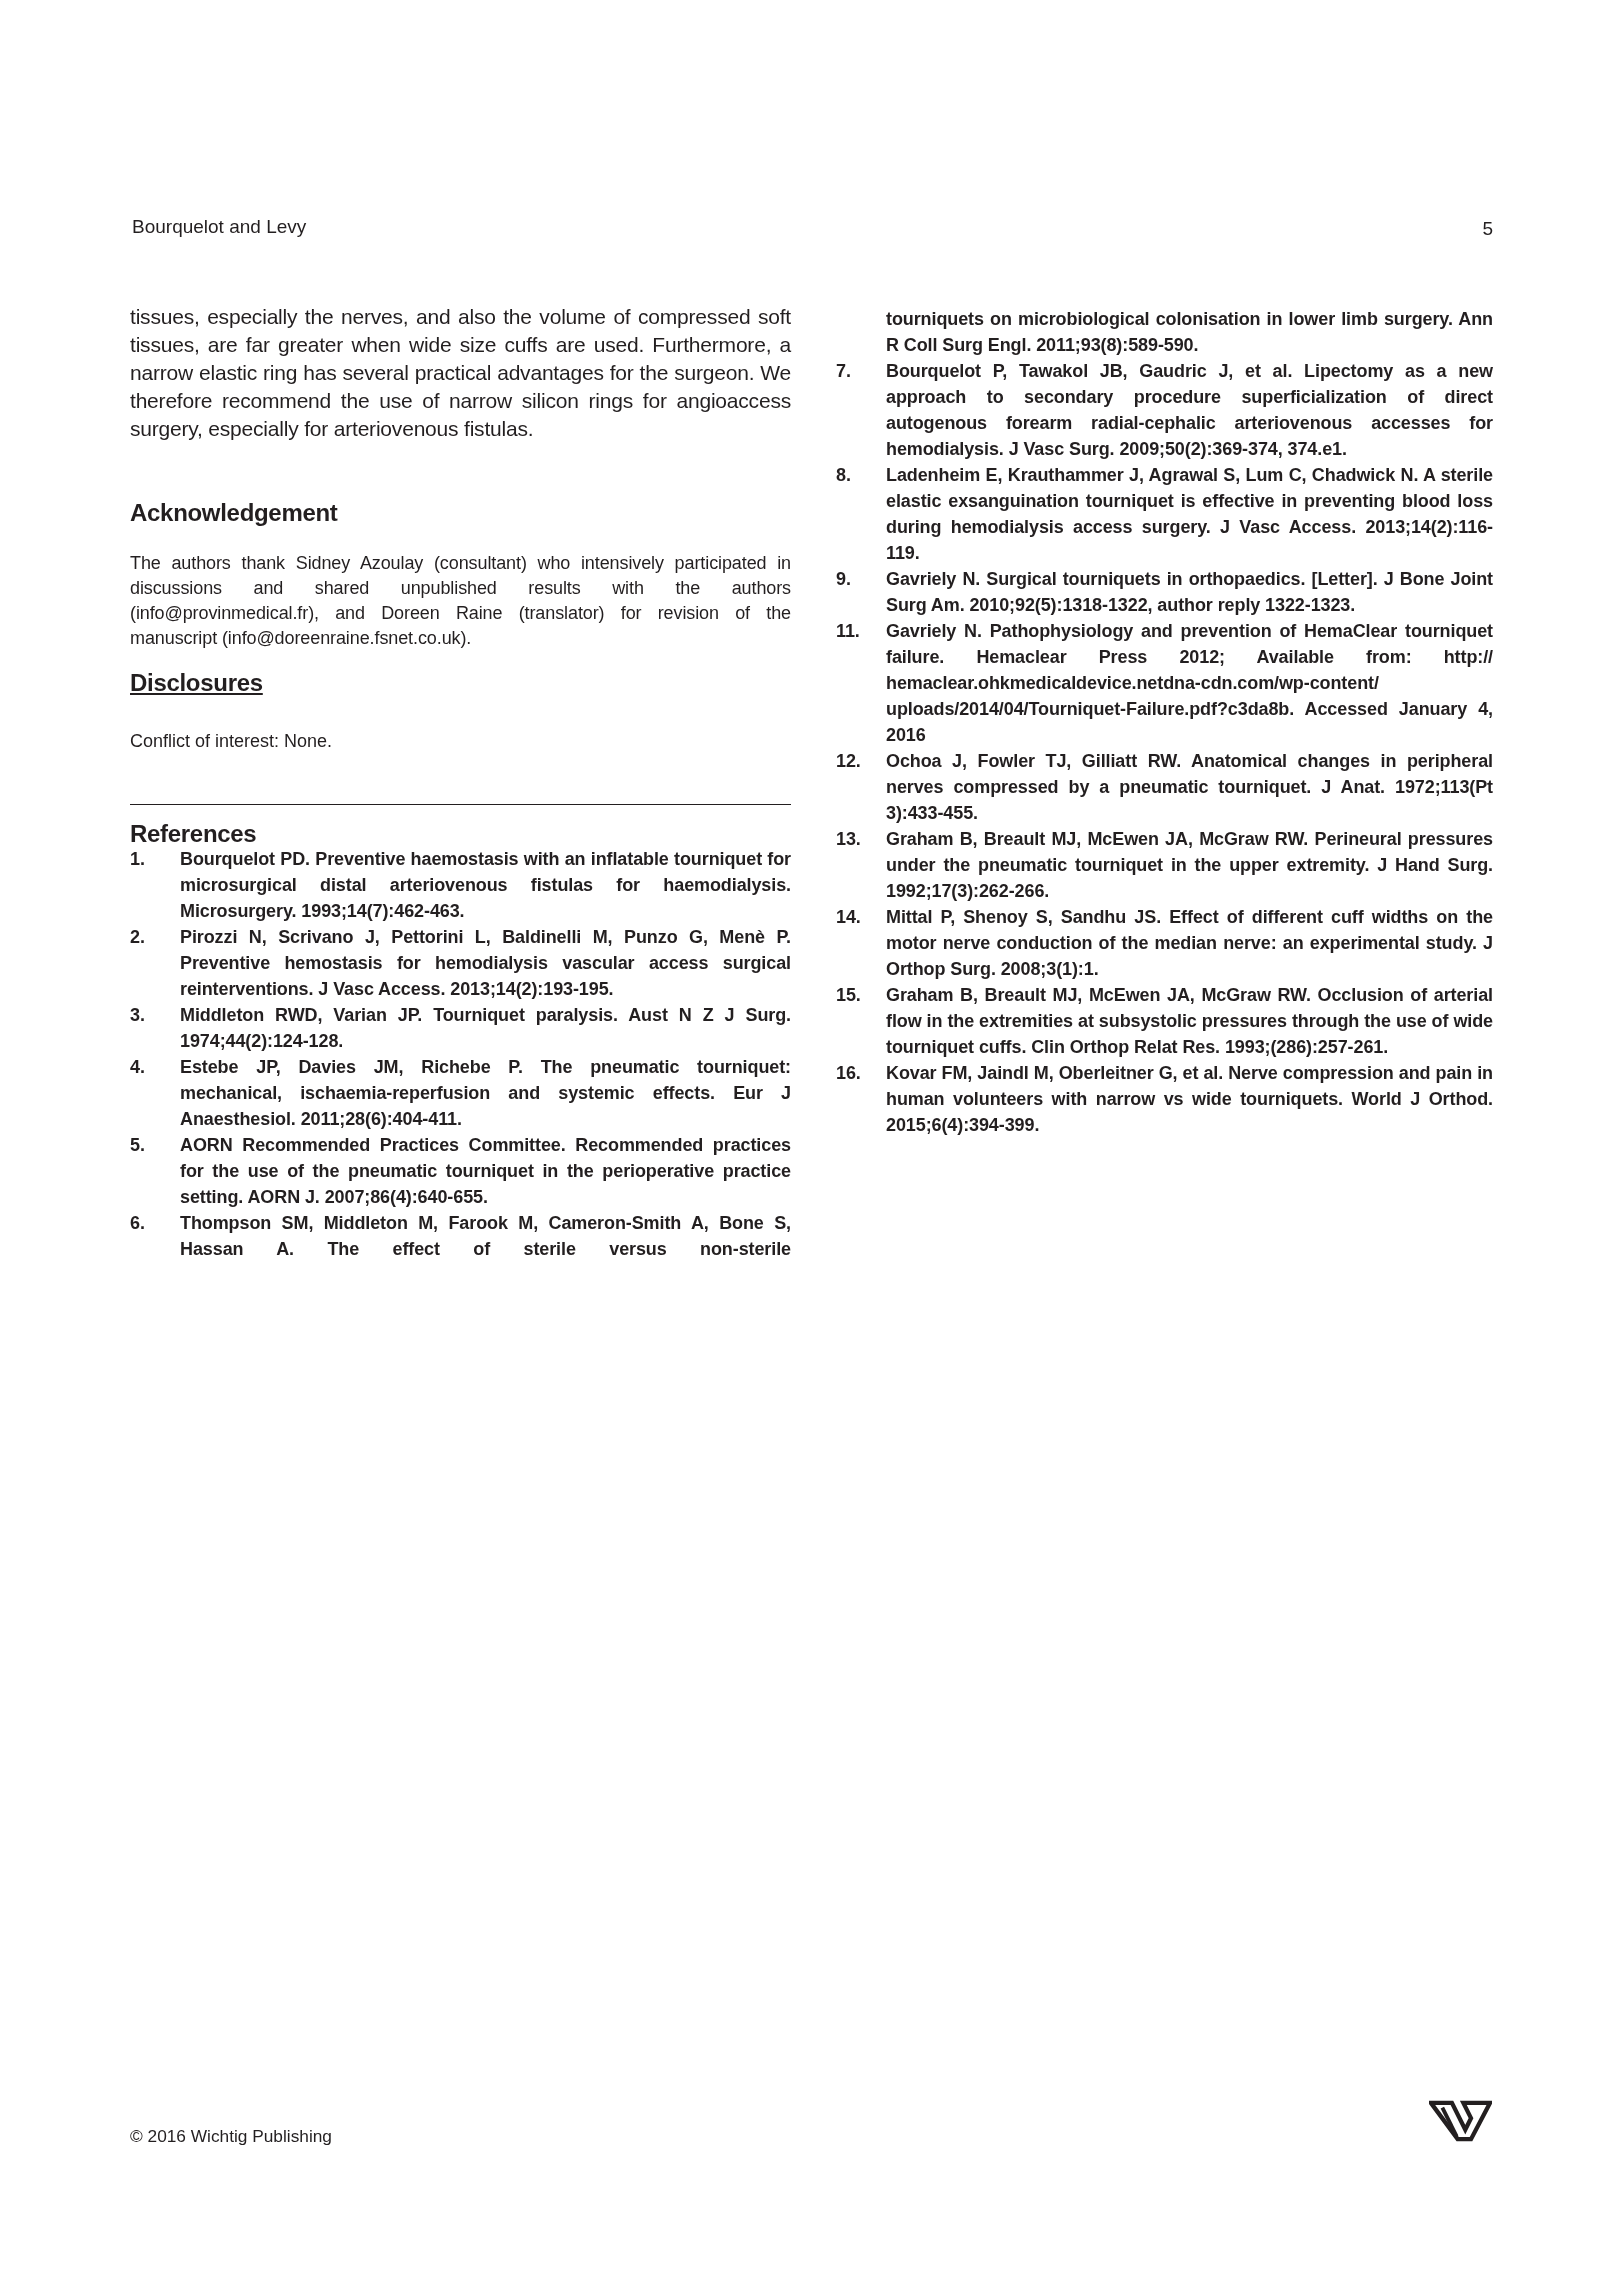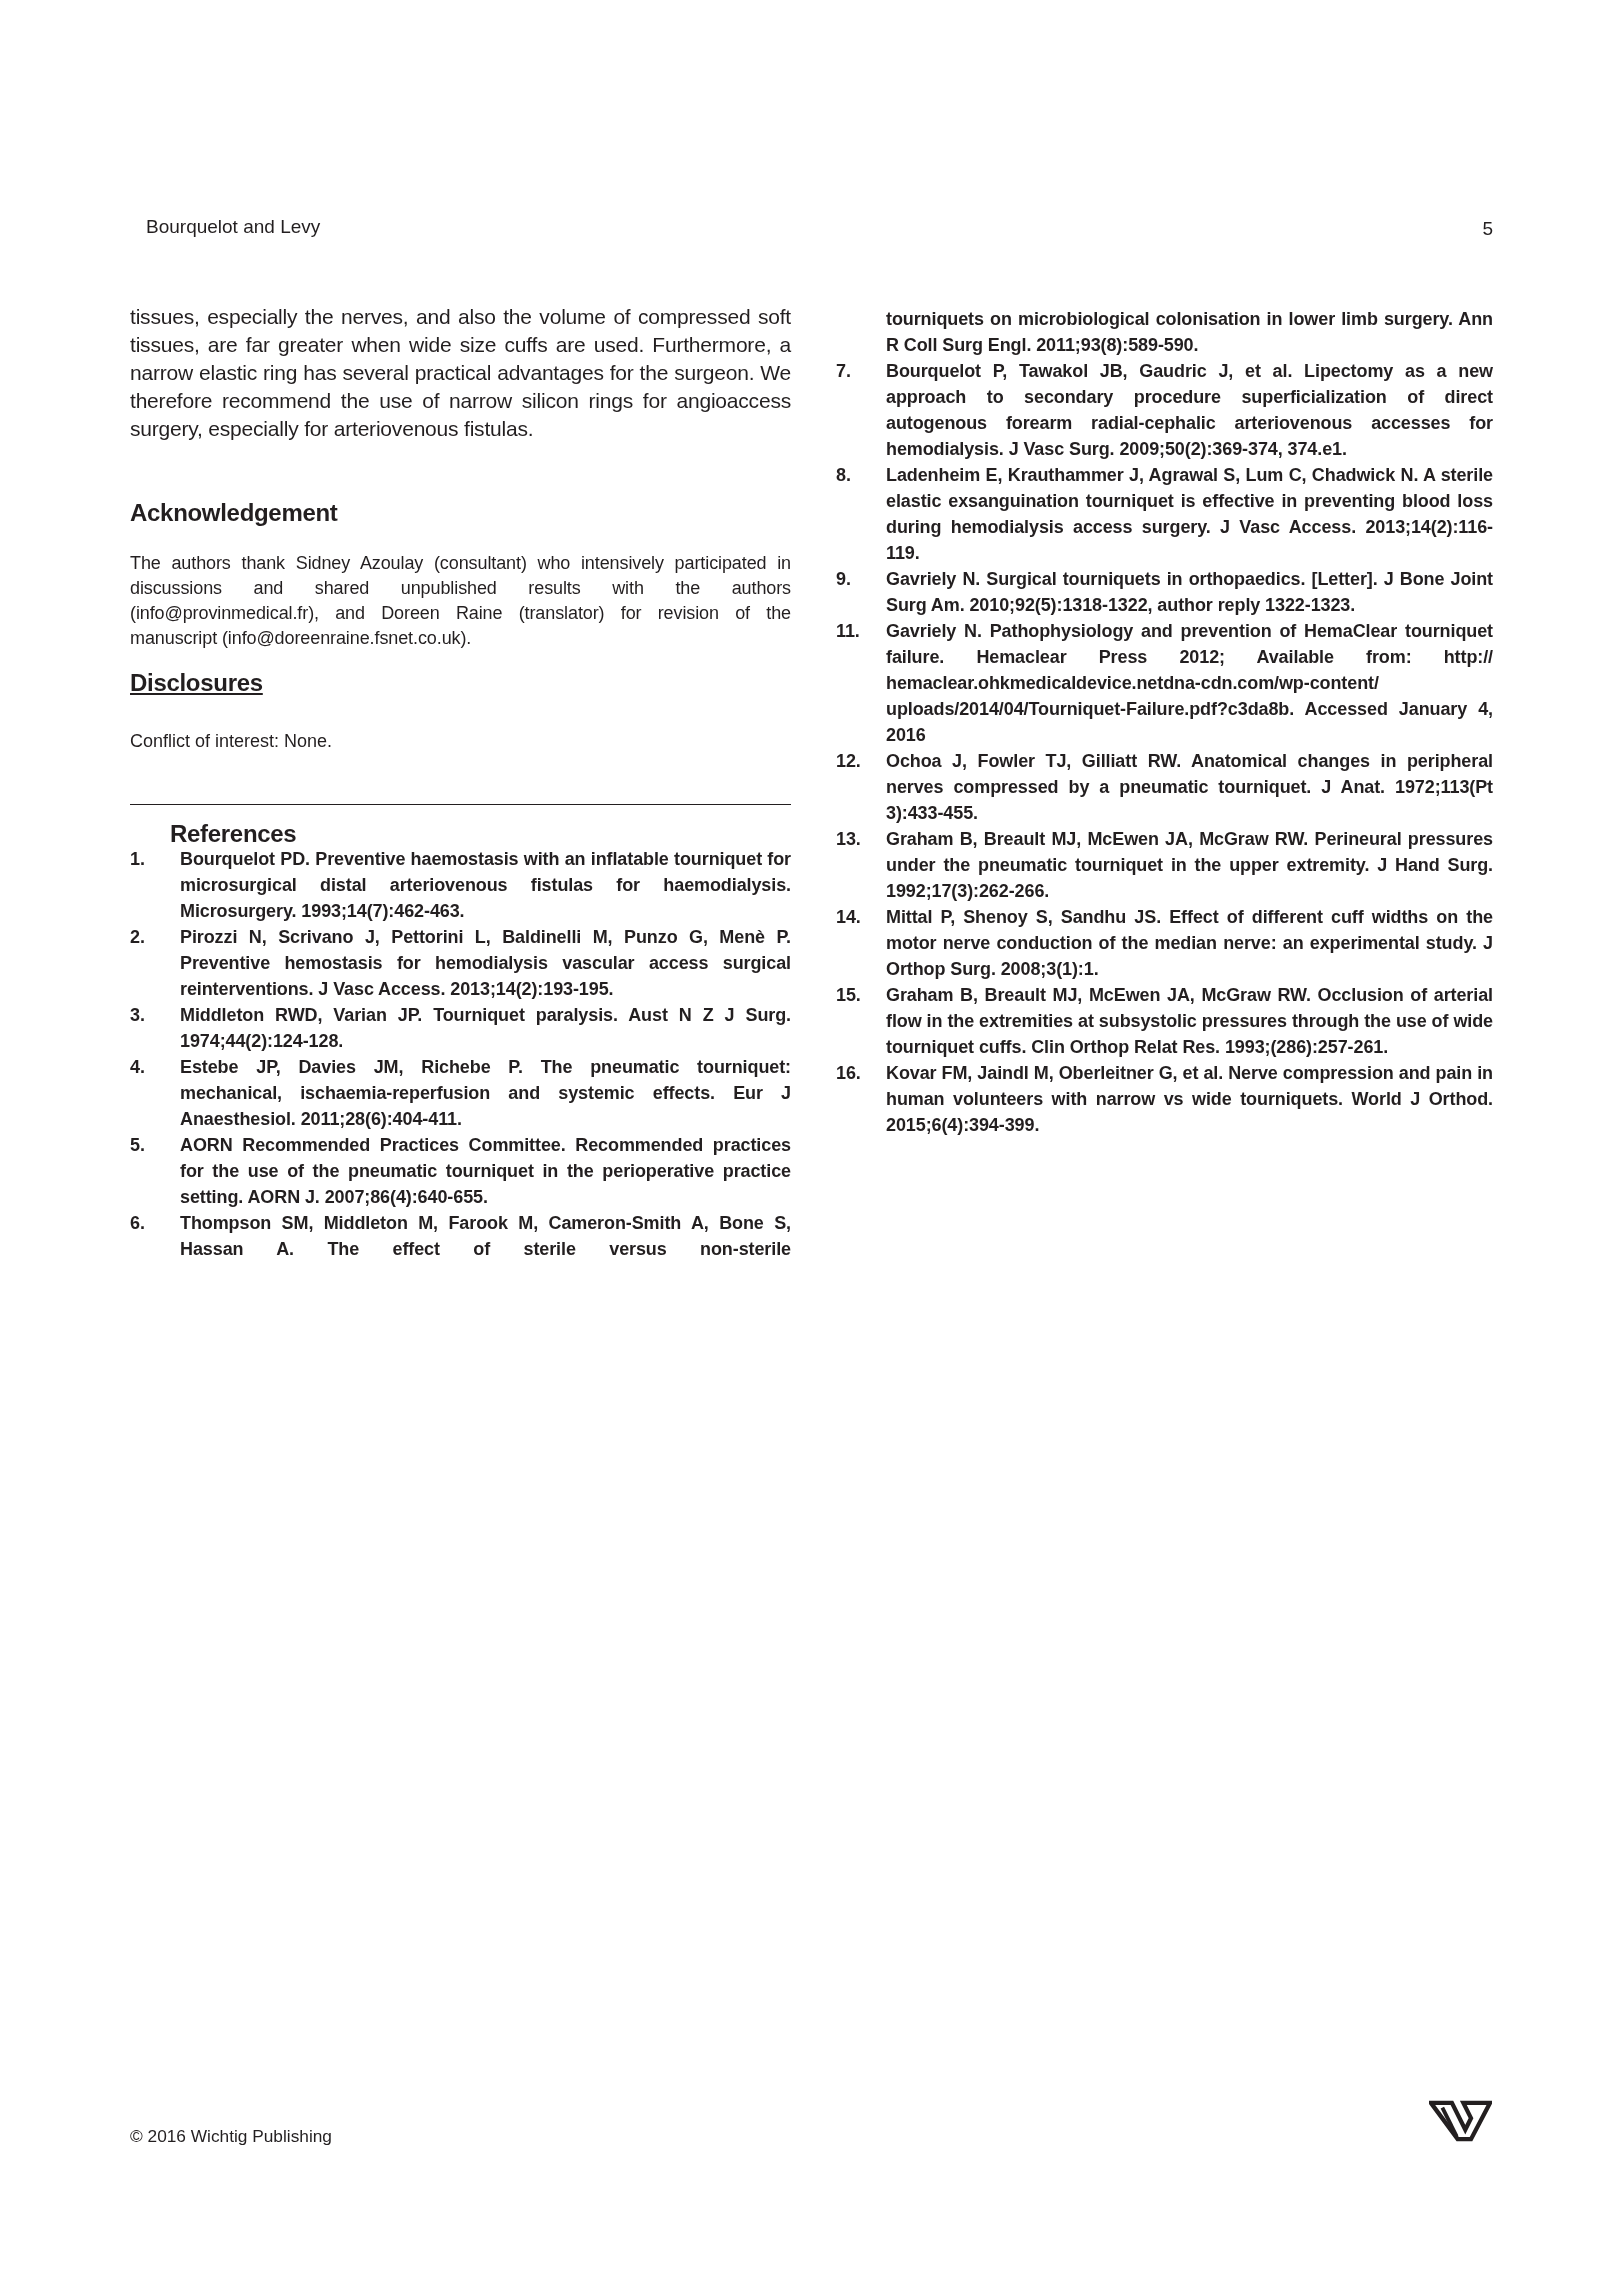--- a/index.html
+++ b/index.html
@@ -1,32 +1,32 @@
 <!DOCTYPE html>
 <html><head>
 <meta charset="utf-8">
 <style>
   html, body { margin: 0; padding: 0; background: #ffffff; }
   body { width: 1620px; height: 2278px; position: relative; overflow: hidden;
          font-family: "Liberation Sans", sans-serif; color: #231f20; }
   .abs { position: absolute; }
-  #running-head { left: 146px; top: 215px; font-size: 19px; line-height: 23px; }
+  #running-head { left: 132px; top: 215px; font-size: 19px; line-height: 23px; }
   #page-num { left: 1441px; width: 52px; top: 217px; font-size: 19px; line-height: 23px; text-align: right; }
 
   .col-left { left: 130px; width: 661px; }
   .col-right { left: 836px; width: 657px; }
 
   #body-para { top: 303px; font-size: 21px; line-height: 28px; text-align: justify; hyphens: manual; letter-spacing: -0.2px; }
   .section-head { font-weight: bold; font-size: 24px; line-height: 29px; letter-spacing: -0.3px; }
   #ack-head { top: 498px; }
   #ack-text { top: 551px; font-size: 18px; line-height: 25px; text-align: justify; letter-spacing: -0.1px; }
   #disc-head { top: 668px; text-decoration: underline; }
   #disc-text { top: 729px; font-size: 18px; line-height: 24.5px; }
   #separator { left: 130px; width: 661px; top: 804px; height: 0; border-top: 1.4px solid #231f20; }
-  #ref-head { top: 819px; margin-left: 40px; }
+  #ref-head { top: 819px; }
 
   .ref-list { font-size: 18px; line-height: 26px; letter-spacing: -0.1px; font-weight: bold; }
   #ref-left { top: 846px; }
   #ref-right { top: 306px; }
   .ref { position: relative; padding-left: 50px; text-align: justify; }
   .ref .num { position: absolute; left: 0; top: 0; }
   .ref.cont { padding-left: 50px; }
   .ref .txt { display: block; }
 
   #footer-copy { left: 130px; top: 2125px; font-size: 17.3px; line-height: 23px; }

